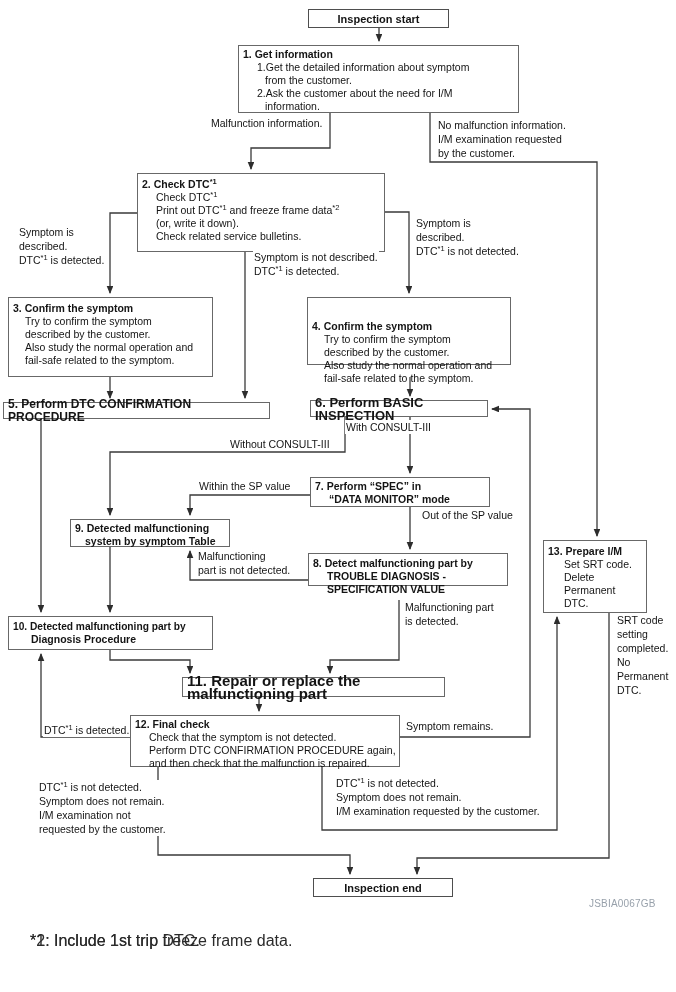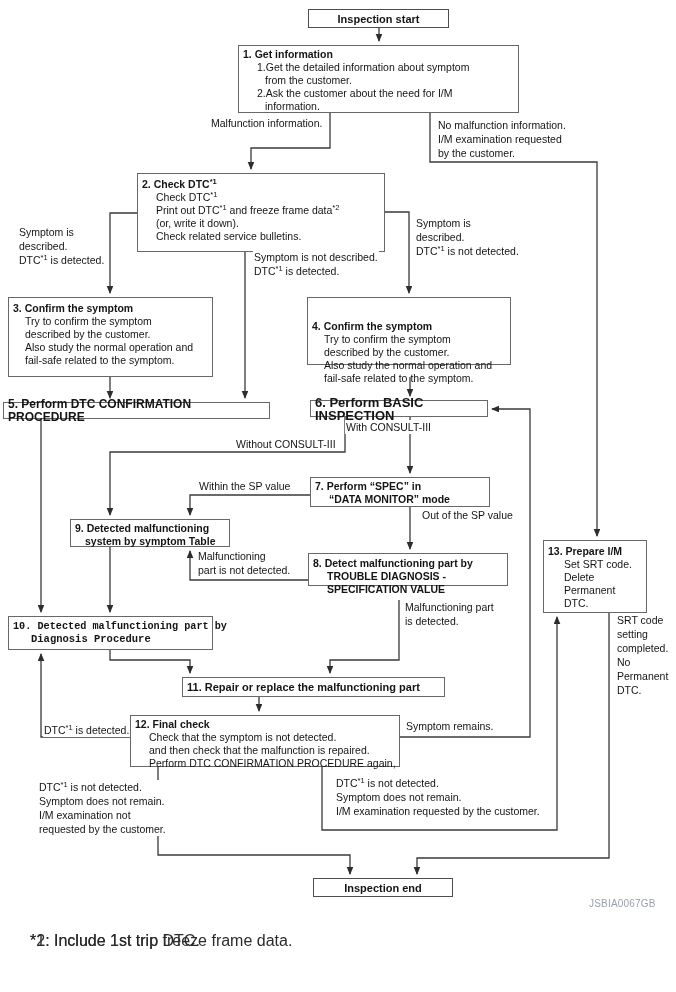--- a/index.html
+++ b/index.html
@@ -130,34 +130,34 @@
     <div class="t">8. Detect malfunctioning part by</div>
     <div class="ln ind1">TROUBLE DIAGNOSIS -</div>
     <div class="ln ind1">SPECIFICATION VALUE</div>
   </div>
 
   <div class="bx boldbox" style="left:70px;top:519px;width:160px;height:28px;">
     <div class="t">9. Detected malfunctioning</div>
     <div class="ln ind4">system by symptom Table</div>
   </div>
 
-  <div class="bx boldbox" style="left:8px;top:616px;width:205px;height:34px;padding-top:3px;font-family:Liberation Mono, monospace;">
+  <div class="bx boldbox" style="left:8px;top:616px;width:205px;height:34px;padding-top:3px;">
     <div class="t" style="font-size:10.2px;">10. Detected malfunctioning part by</div>
     <div class="ln ind5">Diagnosis Procedure</div>
   </div>
 
-  <div class="bx boldbox onel" style="left:182px;top:677px;width:263px;height:20px;font-size:11px;">
+  <div class="bx boldbox onel" style="left:182px;top:677px;width:263px;height:20px;font-size:15px;">
     <span>11. Repair or replace the malfunctioning part</span>
   </div>
 
   <div class="bx" style="left:130px;top:715px;width:270px;height:52px;">
     <div class="t">12. Final check</div>
     <div class="ln ind1">Check that the symptom is not detected.</div>
+    <div class="ln ind1">Perform DTC CONFIRMATION PROCEDURE again,</div>
     <div class="ln ind1">and then check that the malfunction is repaired.</div>
-    <div class="ln ind1">Perform DTC CONFIRMATION PROCEDURE again,</div>
   </div>
 
   <div class="bx" style="left:543px;top:540px;width:104px;height:73px;padding-top:4px;">
     <div class="t">13. Prepare I/M</div>
     <div class="ln ind6">Set SRT code.</div>
     <div class="ln ind6">Delete</div>
     <div class="ln ind6">Permanent</div>
     <div class="ln ind6">DTC.</div>
   </div>
 
@@ -179,21 +179,21 @@
     <div>Symptom is not described.</div>
     <div>DTC<sup>*1</sup> is detected.</div>
   </div>
 
   <div class="lbl" style="left:415px;top:216px;">
     <div>Symptom is</div>
     <div>described.</div>
     <div>DTC<sup>*1</sup> is not detected.</div>
   </div>
 
-  <div class="lbl" style="left:235px;top:437px;">Without CONSULT-III</div>
+  <div class="lbl" style="left:229px;top:437px;">Without CONSULT-III</div>
   <div class="lbl" style="left:345px;top:420px;">With CONSULT-III</div>
   <div class="lbl" style="left:198px;top:479px;">Within the SP value</div>
   <div class="lbl" style="left:421px;top:508px;">Out of the SP value</div>
 
   <div class="lbl" style="left:197px;top:549px;">
     <div>Malfunctioning</div>
     <div>part is not detected.</div>
   </div>
 
   <div class="lbl" style="left:404px;top:600px;">

